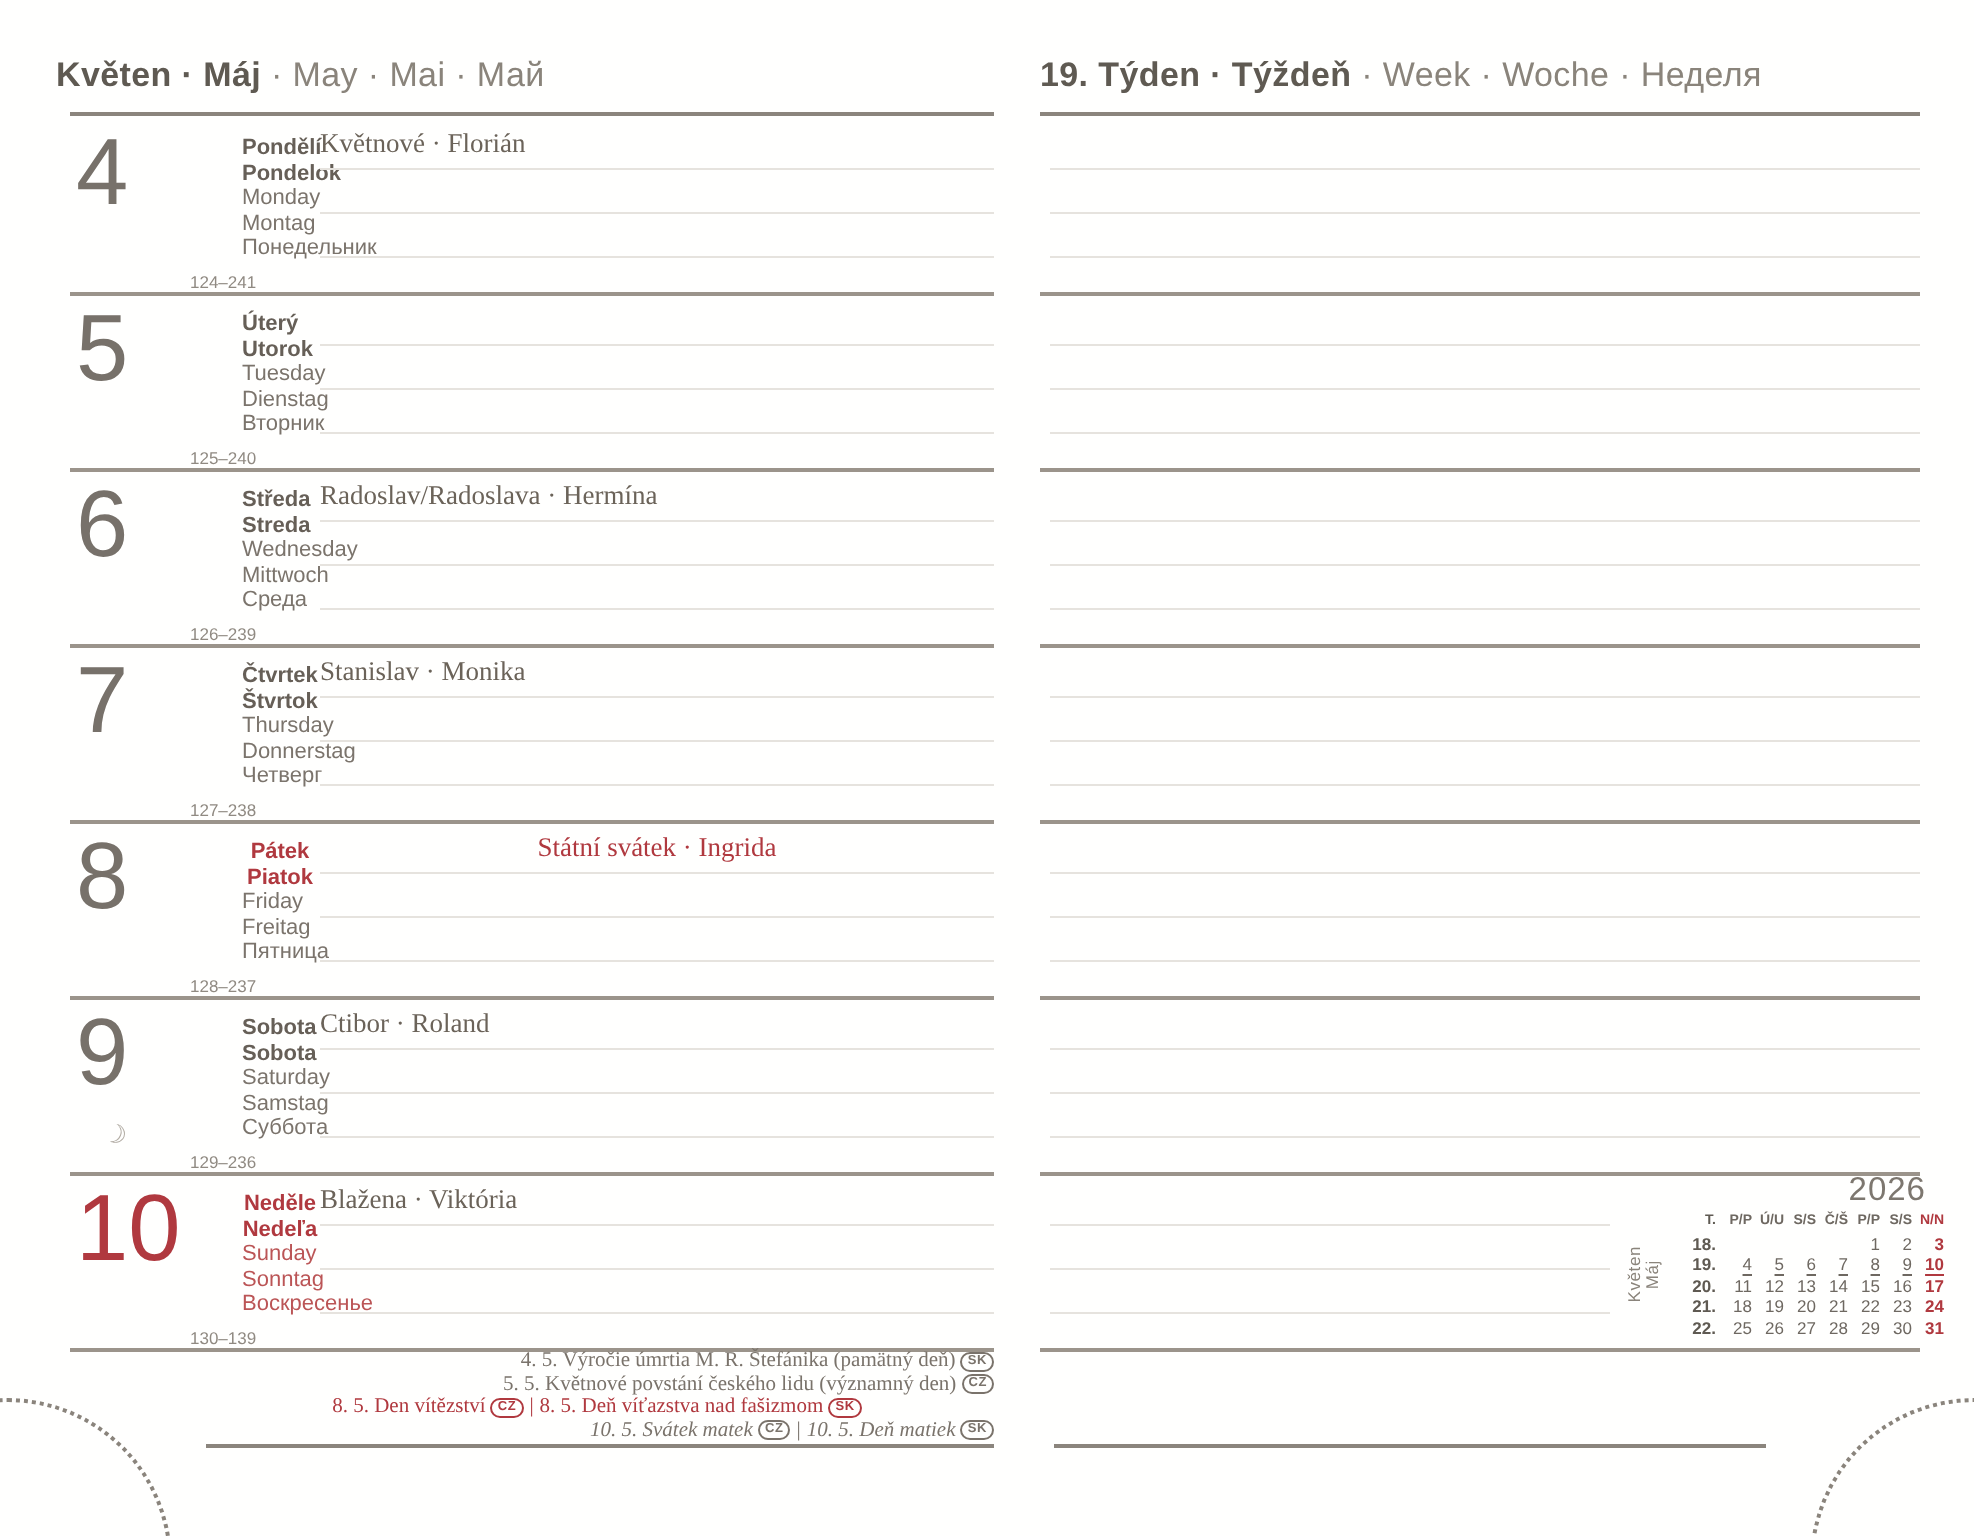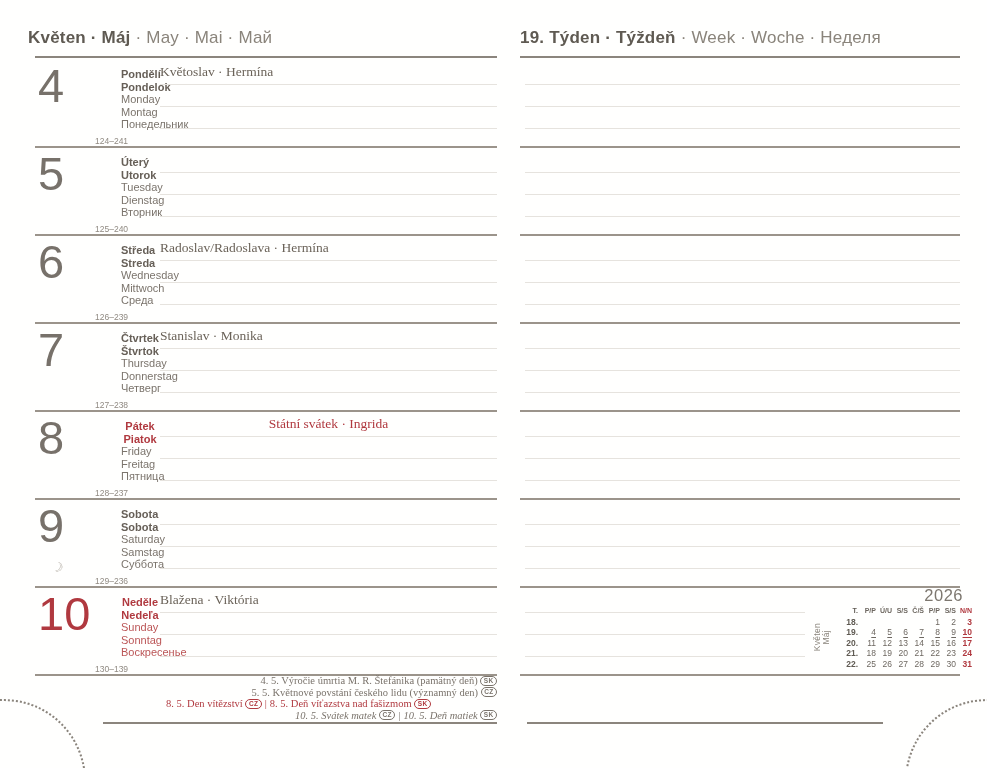--- a/index.html
+++ b/index.html
@@ -80,21 +80,21 @@
       <div class="day-row" style="top: 59px;">
         <div class="day-num">4</div>
         <div class="day-labels">
           <div class="lbl b">Pondělí</div>
           <div class="lbl b">Pondelok</div>
           <div class="lbl">Monday</div>
           <div class="lbl">Montag</div>
           <div class="lbl">Понедельник</div>
           <div class="doy">124–241</div>
         </div>
-        <div class="entry">Květoslav · Hermína</div>
+        <div class="entry">Květnové · Florián</div>
       </div>
       <div class="day-row" style="top: 147px;">
         <div class="day-num">5</div>
         <div class="day-labels">
           <div class="lbl b">Úterý</div>
           <div class="lbl b">Utorok</div>
           <div class="lbl">Tuesday</div>
           <div class="lbl">Dienstag</div>
           <div class="lbl">Вторник</div>
           <div class="doy">125–240</div>
@@ -139,20 +139,21 @@
       <div class="day-row" style="top: 499px;">
         <div class="day-num">9</div>
         <div class="day-labels">
           <div class="lbl b">Sobota</div>
           <div class="lbl b">Sobota</div>
           <div class="lbl">Saturday</div>
           <div class="lbl">Samstag</div>
           <div class="lbl">Суббота</div>
           <div class="doy">129–236</div>
         </div>
+        <div class="entry">Ctibor · Roland</div>
         <div class="moon">☾</div>
       </div>
       <div class="day-row" style="top: 587px;">
         <div class="day-num red">10</div>
         <div class="day-labels">
           <div class="lbl b red">Neděle</div>
           <div class="lbl b red">Nedeľa</div>
           <div class="lbl redlight">Sunday</div>
           <div class="lbl redlight">Sonntag</div>
           <div class="lbl redlight">Воскресенье</div>

